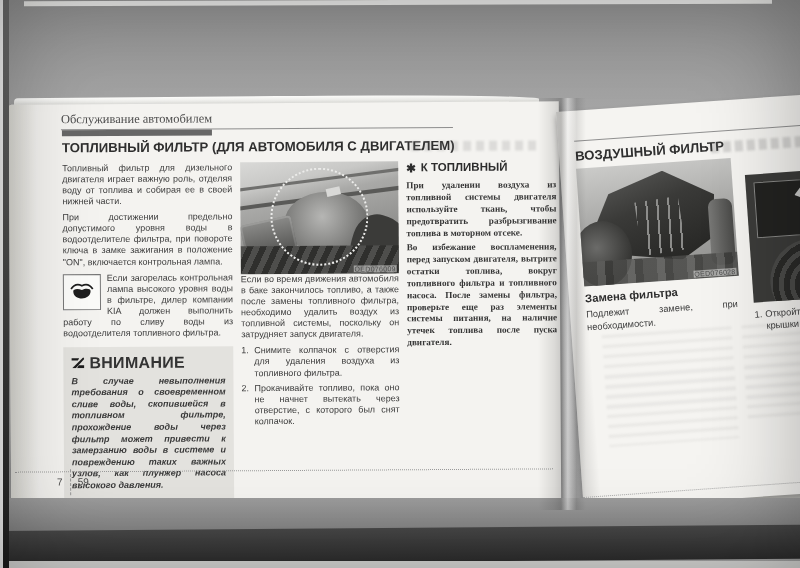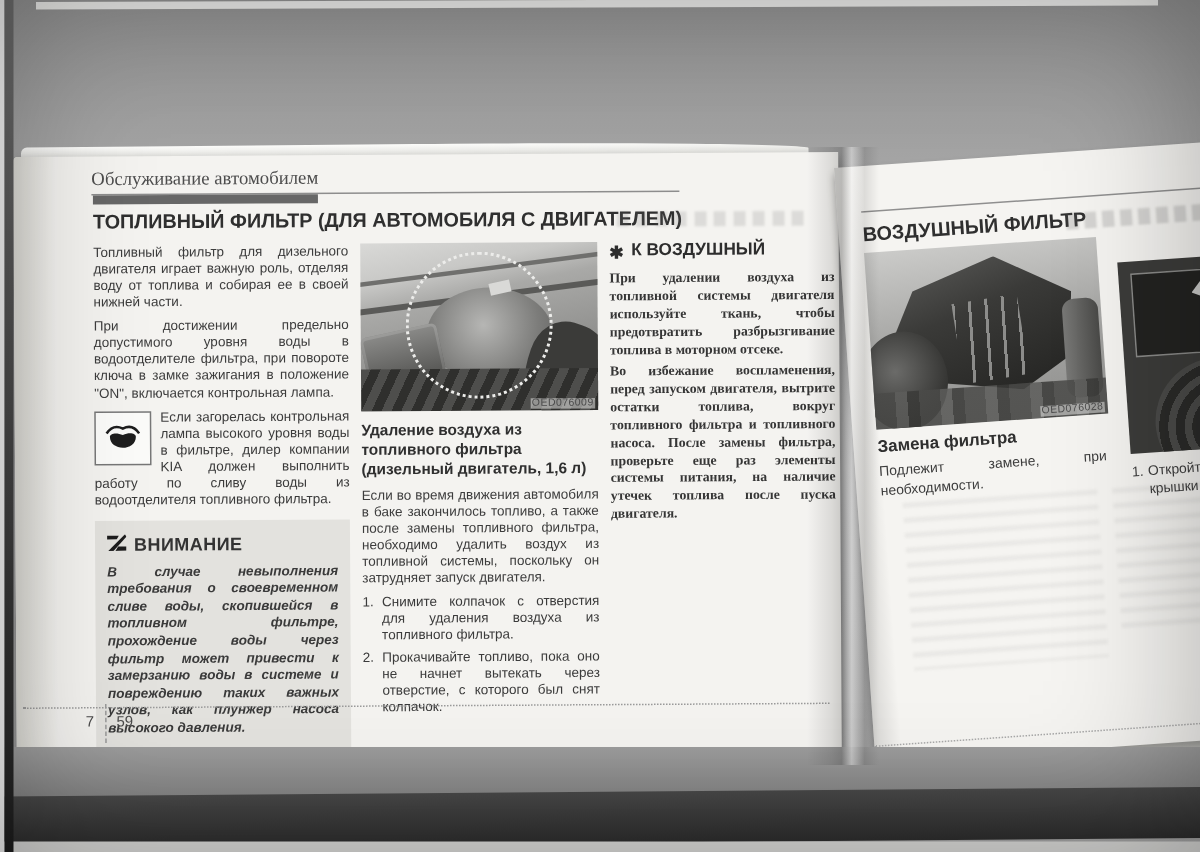--- a/index.html
+++ b/index.html
@@ -35,21 +35,21 @@
   .lp-title{position:absolute;left:53px;top:36px;font-size:13.2px;font-weight:bold;color:#2f2f2f;white-space:nowrap;}
   .lp-ghost{position:absolute;left:402px;top:39px;width:130px;height:10px;opacity:.35;filter:blur(.8px);
     background:repeating-linear-gradient(90deg,rgba(110,110,110,.5) 0 8px,rgba(110,110,110,0) 8px 13px);}
   .columns{position:absolute;left:53px;top:59px;width:494px;display:grid;grid-template-columns:170px 158px 150px;column-gap:8px;}
   p.body{font-size:9px;line-height:1.23;text-align:justify;margin:0 0 5px 0;color:#3d3d3d;}
   .lamp-note{margin-top:2px;font-size:9px;line-height:1.23;text-align:justify;}
   .lamp-icon{float:left;width:36px;height:34px;border:1px solid #777;background:#fbfbf9;margin:1px 6px 2px 0;
     display:flex;align-items:center;justify-content:center;}
   .warning-box{margin-top:8px;background:#e3e2de;padding:7px 8px 9px;}
   .warn-head{display:flex;align-items:center;gap:5px;margin-bottom:4px;}
-  .warn-title{font-size:12px;font-weight:bold;color:#333;letter-spacing:.3px;}
+  .warn-title{font-size:16px;font-weight:bold;color:#333;letter-spacing:.3px;}
   .warn-text{font-size:9px;font-weight:bold;font-style:italic;line-height:1.28;text-align:justify;color:#3a3a3a;margin:0;}
 
   .photo{position:relative;overflow:hidden;}
   .photo1{width:158px;height:112px;background:linear-gradient(168deg,#d9d9d7 0%,#c8c8c6 20%,#a9a9a7 34%,#939391 62%,#7d7d7b 100%);}
   .p1-cowl{position:absolute;left:-4px;top:16px;width:172px;height:3px;background:#6f6f6d;transform:rotate(-7deg);}
   .p1-cowl2{position:absolute;left:-4px;top:34px;width:172px;height:4px;background:#5a5a58;transform:rotate(-7deg);}
   .p1-blob{position:absolute;left:44px;top:30px;width:84px;height:62px;border-radius:50%;
     background:radial-gradient(circle at 45% 40%,#b6b6b4,#7c7c7a 62%,#616160);}
   .p1-clip{position:absolute;left:86px;top:26px;width:14px;height:8px;background:#d9d9d7;transform:rotate(-12deg);}
   .p1-cap{position:absolute;left:2px;top:58px;width:52px;height:34px;border-radius:4px;transform:rotate(-12deg);
@@ -152,36 +152,35 @@
           <div class="p1-cowl"></div>
           <div class="p1-cowl2"></div>
           <div class="p1-blob"></div>
           <div class="p1-clip"></div>
           <div class="p1-cap"></div>
           <div class="p1-hose"></div>
           <div class="p1-bottom"></div>
           <div class="p1-ring"></div>
           <span class="photo-code">OED076009</span>
         </div>
-        <div class="sub-head">Удаление воздуха из топливного фильтра (дизельный двигатель, 1,6 л)</div>
         <p class="body">Если во время движения автомобиля в баке закончилось топливо, а также после замены топливного фильтра, необходимо удалить воздух из топливной системы, поскольку он затрудняет запуск двигателя.</p>
         <div class="step">
           <span class="step-num">1.</span>
           <span class="step-text">Снимите колпачок с отверстия для удаления воздуха из топливного фильтра.</span>
         </div>
         <div class="step">
           <span class="step-num">2.</span>
           <span class="step-text">Прокачивайте топливо, пока оно не начнет вытекать через отверстие, с которого был снят колпачок.</span>
         </div>
       </div>
 
       <div>
         <div class="note-head">
           <span>✱</span>
-          <span>К ВОЗДУШНЫЙ</span>
+          <span>К ТОПЛИВНЫЙ</span>
         </div>
         <p class="note-para">При удалении воздуха из топливной системы двигателя используйте ткань, чтобы предотвратить разбрызгивание топлива в моторном отсеке.</p>
         <p class="note-para">Во избежание воспламенения, перед запуском двигателя, вытрите остатки топлива, вокруг топливного фильтра и топливного насоса. После замены фильтра, проверьте еще раз элементы системы питания, на наличие утечек топлива после пуска двигателя.</p>
       </div>
     </div>
 
     <div class="lp-rule"></div>
     <div class="lp-footer">
       <span>7</span>
       <span class="footer-div"></span>

